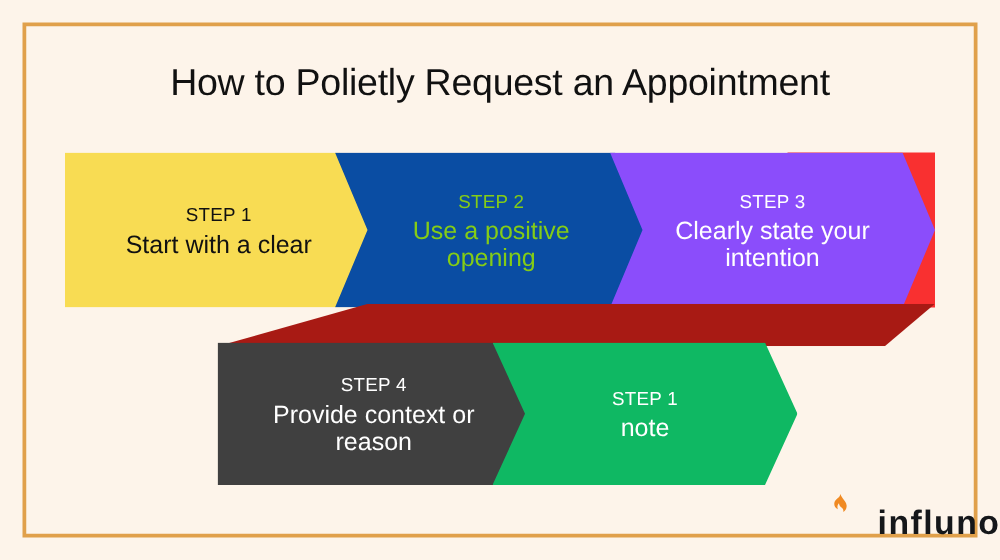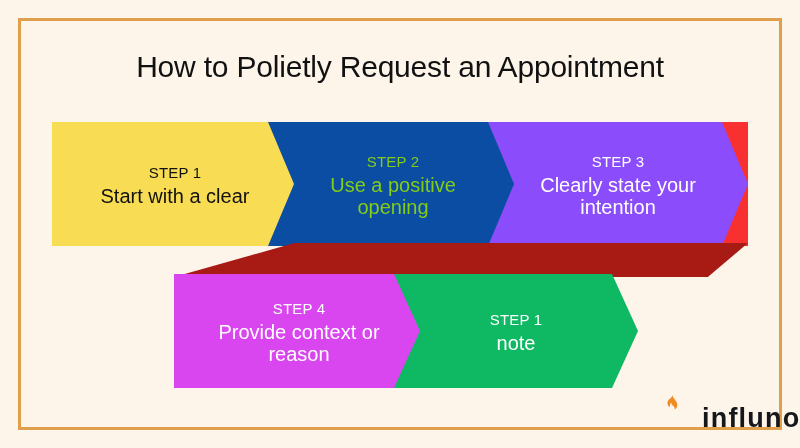--- a/index.html
+++ b/index.html
@@ -101,21 +101,21 @@
   
   .shape-mid {
     clip-path: polygon(0% 0%, calc(100% - 26px) 0%, 100% 50%, calc(100% - 26px) 100%, 0% 100%, 26px 50%);
   }
 
   
   #step1 { left: 0px;   width: 246px; background: #F8DC53; color: #111111; }
   #step2 { left: 216px; width: 250px; background: #0A4DA3; color: #84cc16; }
   #step3 { left: 436px; width: 260px; background: #8B4DFB; color: #FFFFFF; }
   
-  #step4 { left: 0px;   width: 250px; background: #d946ef; color: #FFFFFF; }
+  #step4 { left: 0px;   width: 250px; background: #404040; color: #FFFFFF; }
   #step5 { left: 220px; width: 244px; background: #0FB863; color: #FFFFFF; }
 
   
   #logo {
     position: absolute;
     left: 658px;
     top: 398px;
     display: flex;
     align-items: flex-end;
     height: 34px;

